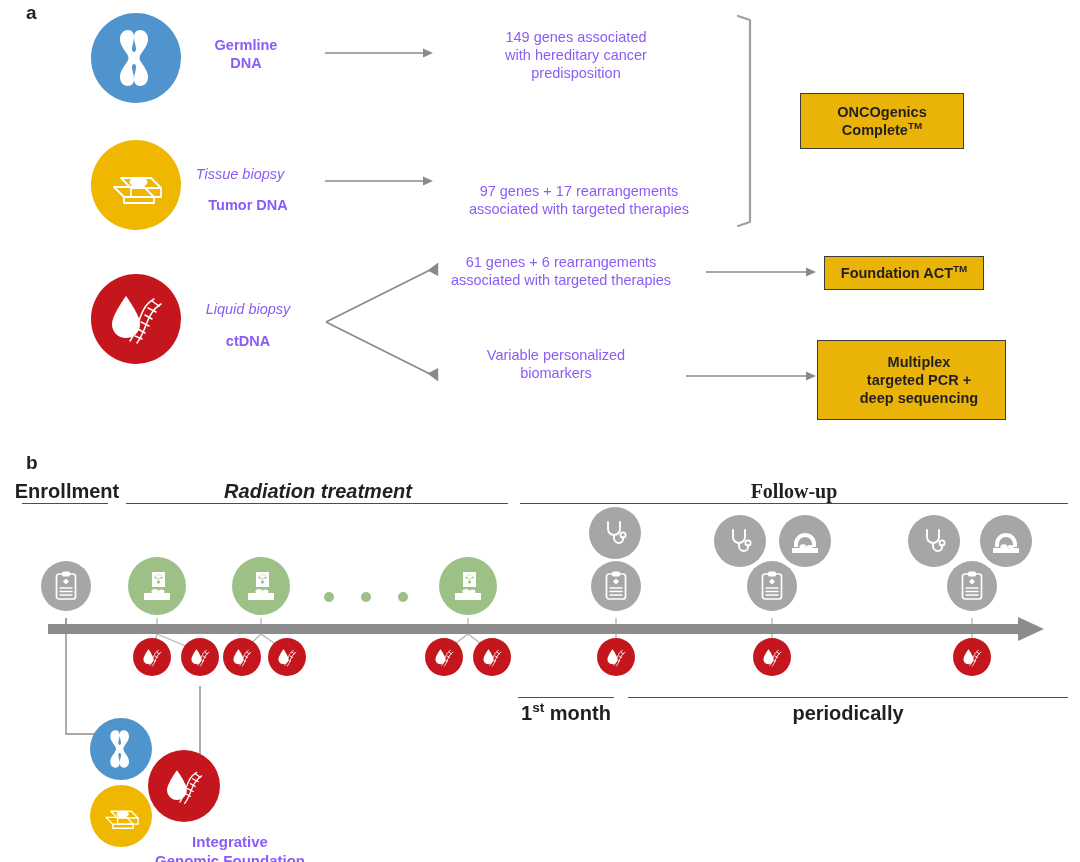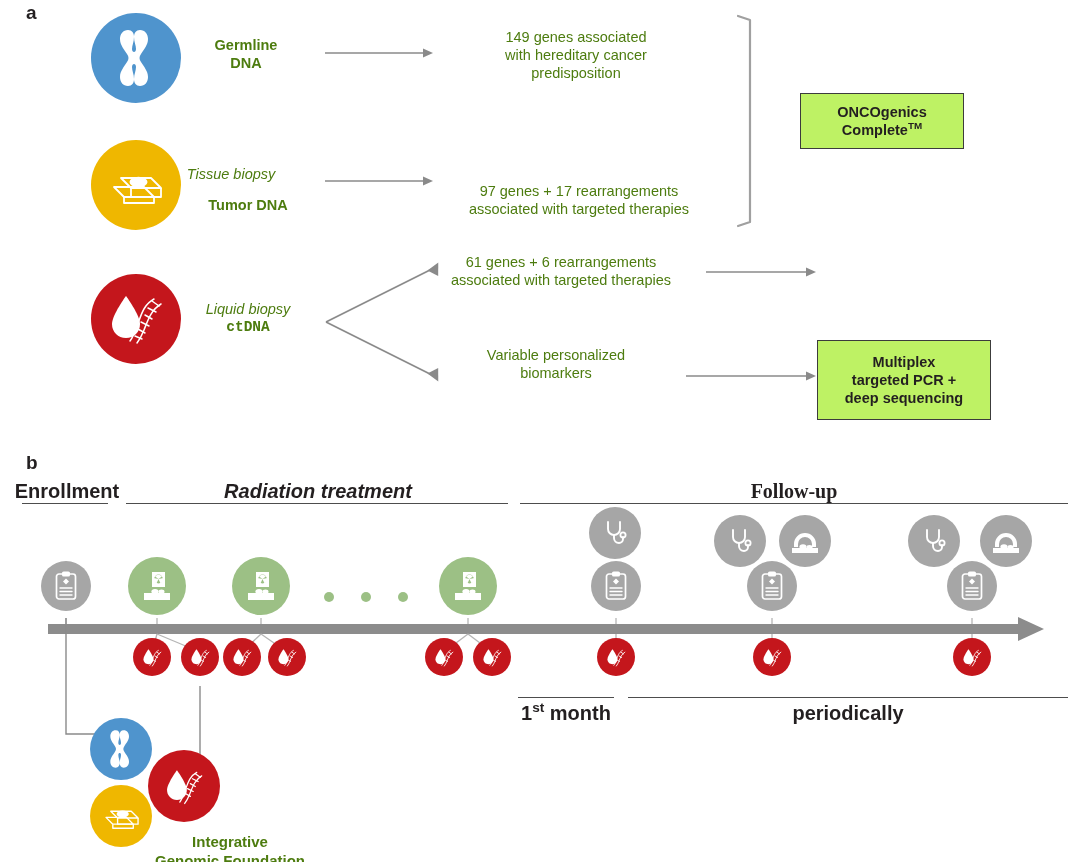--- a/index.html
+++ b/index.html
@@ -5,26 +5,26 @@
   html,body{margin:0;padding:0;background:#ffffff;}
   body{
     width:1080px;height:862px;position:relative;overflow:hidden;
     font-family:"Liberation Sans","DejaVu Sans",sans-serif;
     color:#231f20;
   }
   #fig{position:absolute;inset:0;width:1080px;height:862px;}
   .panel-letter{
     position:absolute;font-weight:bold;font-size:19px;color:#231f20;
   }
-  .txt{position:absolute;font-size:14.5px;line-height:18px;color:#4d7c0f;}
+  .txt{position:absolute;font-size:14.5px;line-height:18px;color:#8b5cf6;}
   .txt.center{text-align:center;}
   .bold{font-weight:bold;}
   .ital{font-style:italic;}
   .box{
-    position:absolute;border:1.4px solid #3c3c3c;background:#bef264;
+    position:absolute;border:1.4px solid #3c3c3c;background:#eab308;
     display:flex;align-items:center;justify-content:center;
     text-align:center;font-weight:bold;font-size:14.5px;line-height:18px;
   }
   .circ{
     position:absolute;border-radius:50%;
     display:flex;align-items:center;justify-content:center;
   }
   .circ svg{display:block;}
   .secthdr{position:absolute;font-weight:bold;font-size:20px;text-align:center;}
   .rule{position:absolute;background:#4d4d4d;height:1.4px;}
@@ -59,21 +59,21 @@
     <svg width="58" height="44" viewBox="0 0 58 44">
       <g fill="none" stroke="#fff" stroke-width="1.8" stroke-linejoin="round">
         <path d="M14 15 L44 15 L54 25 L24 25 Z"></path>
         <path d="M24 25 L24 34 L54 34 L54 25"></path>
         <path d="M7 24 L37 24 L47 34 L17 34 Z"></path>
         <path d="M17 34 L17 40 L47 40 L47 34"></path>
       </g>
       <ellipse cx="31.5" cy="19" rx="9" ry="5.2" fill="#fff"></ellipse>
     </svg>
   </div>
-  <div class="txt center ital" style="left:169px;top:165px;width:124px;">Tissue biopsy</div>
+  <div class="txt center ital" style="left:178px;top:165px;width:124px;">Tissue biopsy</div>
   <div class="txt center bold" style="left:186px;top:196px;width:124px;">Tumor DNA</div>
 
   <svg style="position:absolute;left:325px;top:174px;" width="110" height="14">
     <line x1="0" y1="7" x2="98" y2="7" stroke="#8a8a8a" stroke-width="1.6"></line>
     <polygon points="98,2.5 108,7 98,11.5" fill="#8a8a8a"></polygon>
   </svg>
 
   <div class="txt center" style="left:448px;top:166px;width:262px;margin-top:16px;">
     <span>97 genes + 17 rearrangements</span><br>
     <span>associated with targeted therapies</span>
@@ -99,51 +99,56 @@
         <path d="M47 11 L54 16"></path>
           <path d="M43 18 L51 22"></path>
         <path d="M40 25 L47 29"></path>
           <path d="M36 32 L44 36"></path>
         <path d="M33 39 L40 43"></path>
           <path d="M30 46 L37 49"></path>
       </g>
     </svg>
   </div>
   <div class="txt center ital" style="left:186px;top:300px;width:124px;">Liquid biopsy</div>
-  <div class="txt center bold" style="left:186px;top:318px;width:124px;font-family:Liberation Mono, monospace;">ctDNA</div>
+  <div class="txt center bold" style="left:186px;top:332px;width:124px;">ctDNA</div>
 
   <svg style="position:absolute;left:320px;top:258px;" width="130" height="128">
     <line x1="6" y1="64" x2="114" y2="10" stroke="#8a8a8a" stroke-width="1.6"></line>
     <polygon points="116,4 122,16 110,16" fill="#8a8a8a" transform="rotate(27 116 9)"></polygon>
     <line x1="6" y1="64" x2="114" y2="118" stroke="#8a8a8a" stroke-width="1.6"></line>
     <polygon points="116,124 110,112 122,112" fill="#8a8a8a" transform="rotate(-27 116 119)"></polygon>
   </svg>
 
   <div class="txt center" style="left:430px;top:253px;width:262px;">
     <span>61 genes + 6 rearrangements</span><br>
     <span>associated with targeted therapies</span>
   </div>
 
   <svg style="position:absolute;left:706px;top:265px;" width="112" height="14">
     <line x1="0" y1="7" x2="100" y2="7" stroke="#8a8a8a" stroke-width="1.6"></line>
     <polygon points="100,2.5 110,7 100,11.5" fill="#8a8a8a"></polygon>
   </svg>
 
+  <div class="box" style="left:824px;top:256px;width:158px;height:32px;">
+    <div>
+      <span>Foundation ACT</span><sup>TM</sup>
+    </div>
+  </div>
 
   <div class="txt center" style="left:440px;top:346px;width:232px;">
     <span>Variable personalized</span><br>
     <span>biomarkers</span>
   </div>
 
   <svg style="position:absolute;left:686px;top:369px;" width="132" height="14">
     <line x1="0" y1="7" x2="120" y2="7" stroke="#8a8a8a" stroke-width="1.6"></line>
     <polygon points="120,2.5 130,7 120,11.5" fill="#8a8a8a"></polygon>
   </svg>
 
-  <div class="box" style="left:817px;top:340px;width:172px;height:78px;">
+  <div class="box" style="left:817px;top:340px;width:172px;height:78px;padding-left:15px;">
     <div>
       <span>Multiplex</span><br>
       <span>targeted PCR +</span><br>
       <span>deep sequencing</span>
     </div>
   </div>
 
   <div class="panel-letter" style="left:26px;top:452px;">b</div>
 
   <div class="secthdr" style="left:12px;top:480px;width:110px;">Enrollment</div>

